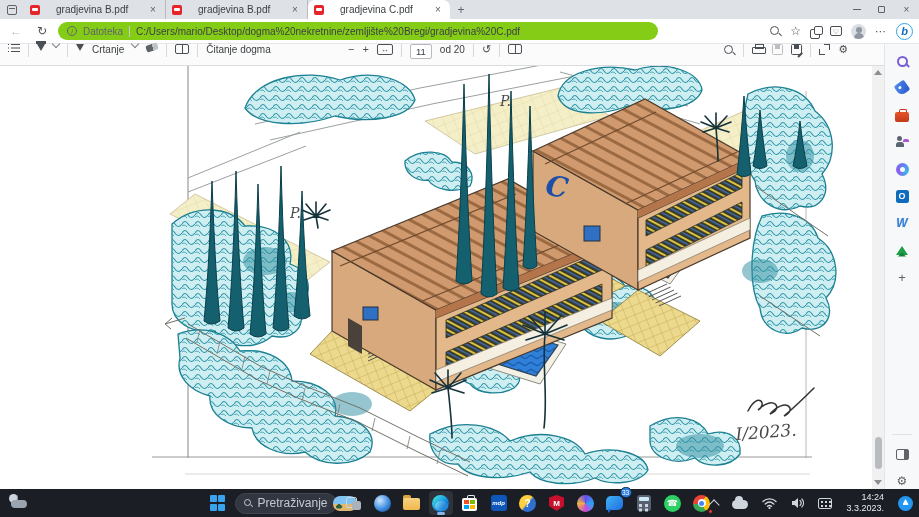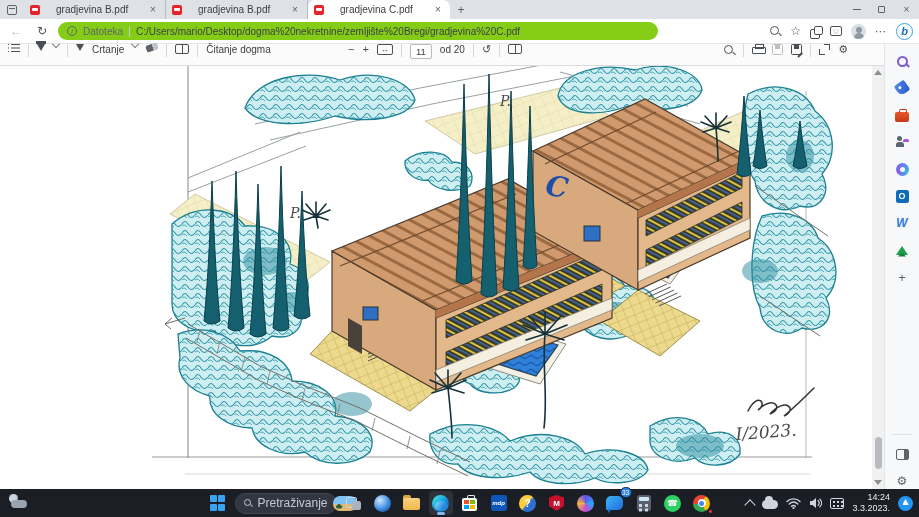--- a/index.html
+++ b/index.html
@@ -152,21 +152,21 @@
   .chatb:before{content:"";position:absolute;left:2px;bottom:-3px;width:0;height:0;border-left:4px solid #1e6de0;border-bottom:4px solid transparent}
   .badge{position:absolute;top:-4px;right:-5px;min-width:12px;height:11px;border-radius:6px;background:#2a7de1;border:1px solid #10263f;color:#fff;font-size:6.5px;display:flex;align-items:center;justify-content:center;padding:0 1px}
   .calc{width:14px;height:16px;border-radius:2.5px;background:#566070;position:relative}
   .calc:before{content:"";position:absolute;left:2px;top:2px;right:2px;height:4px;border-radius:1px;background:#cfe8f2}
   .calc:after{content:"";position:absolute;left:2.5px;top:8.5px;width:3px;height:3px;background:#cfd6dd;box-shadow:6px 0 0 #cfd6dd,0 4.5px 0 #cfd6dd,6px 4.5px 0 #cfd6dd}
   .wapp{width:17px;height:17px;border-radius:50%;background:#2bd162;color:#fff;font-size:9px;display:flex;align-items:center;justify-content:center}
   .chrome{width:17px;height:17px;border-radius:50%;background:conic-gradient(from -90deg,#ea4335 0 120deg,#fbbc05 0 240deg,#34a853 0 360deg);position:relative}
   .chrome:before{content:"";position:absolute;left:4.5px;top:4.5px;width:8px;height:8px;border-radius:50%;background:#fff}
   .chrome:after{content:"";position:absolute;left:6px;top:6px;width:5px;height:5px;border-radius:50%;background:#4285f4}
   .reddot{position:absolute;right:1px;bottom:1px;width:5px;height:5px;border-radius:50%;background:#e53935;border:1px solid #1b1e25}
-  .tray{position:absolute;right:6px;display:flex;align-items:center;gap:8px;height:28px}
+  .tray{position:absolute;right:6px;display:flex;align-items:center;gap:14px;height:28px}
   .chup{width:8px;height:8px;border-top:1.6px solid #cfd5dc;border-left:1.6px solid #cfd5dc;transform:rotate(45deg);margin-top:4px}
   .tcloud{width:16px;height:9px;border-radius:5px;background:#cfd5dc;position:relative;margin-top:3px}
   .tcloud:before{content:"";position:absolute;left:3px;top:-4px;width:8px;height:8px;border-radius:50%;background:#cfd5dc}
   .klang{width:14px;height:11px;border:1.3px solid #cfd5dc;border-radius:2px;position:relative}
   .klang:after{content:"";position:absolute;left:2px;top:2px;width:2px;height:2px;background:#cfd5dc;box-shadow:4px 0 0 #cfd5dc,8px 0 0 #cfd5dc,0 4px 0 #cfd5dc,4px 4px 0 #cfd5dc,8px 4px 0 #cfd5dc}
   .clock{font-size:9px;color:#e8ebef;text-align:right;line-height:1.2}
   .notif{width:15px;height:15px;border-radius:50%;background:#2196f3;position:relative}
   .notif:after{content:"";position:absolute;left:4.5px;top:3.5px;width:6px;height:6px;background:#fff;clip-path:polygon(50% 0,90% 70%,100% 100%,0 100%,10% 70%)}
 </style>
 </head>

